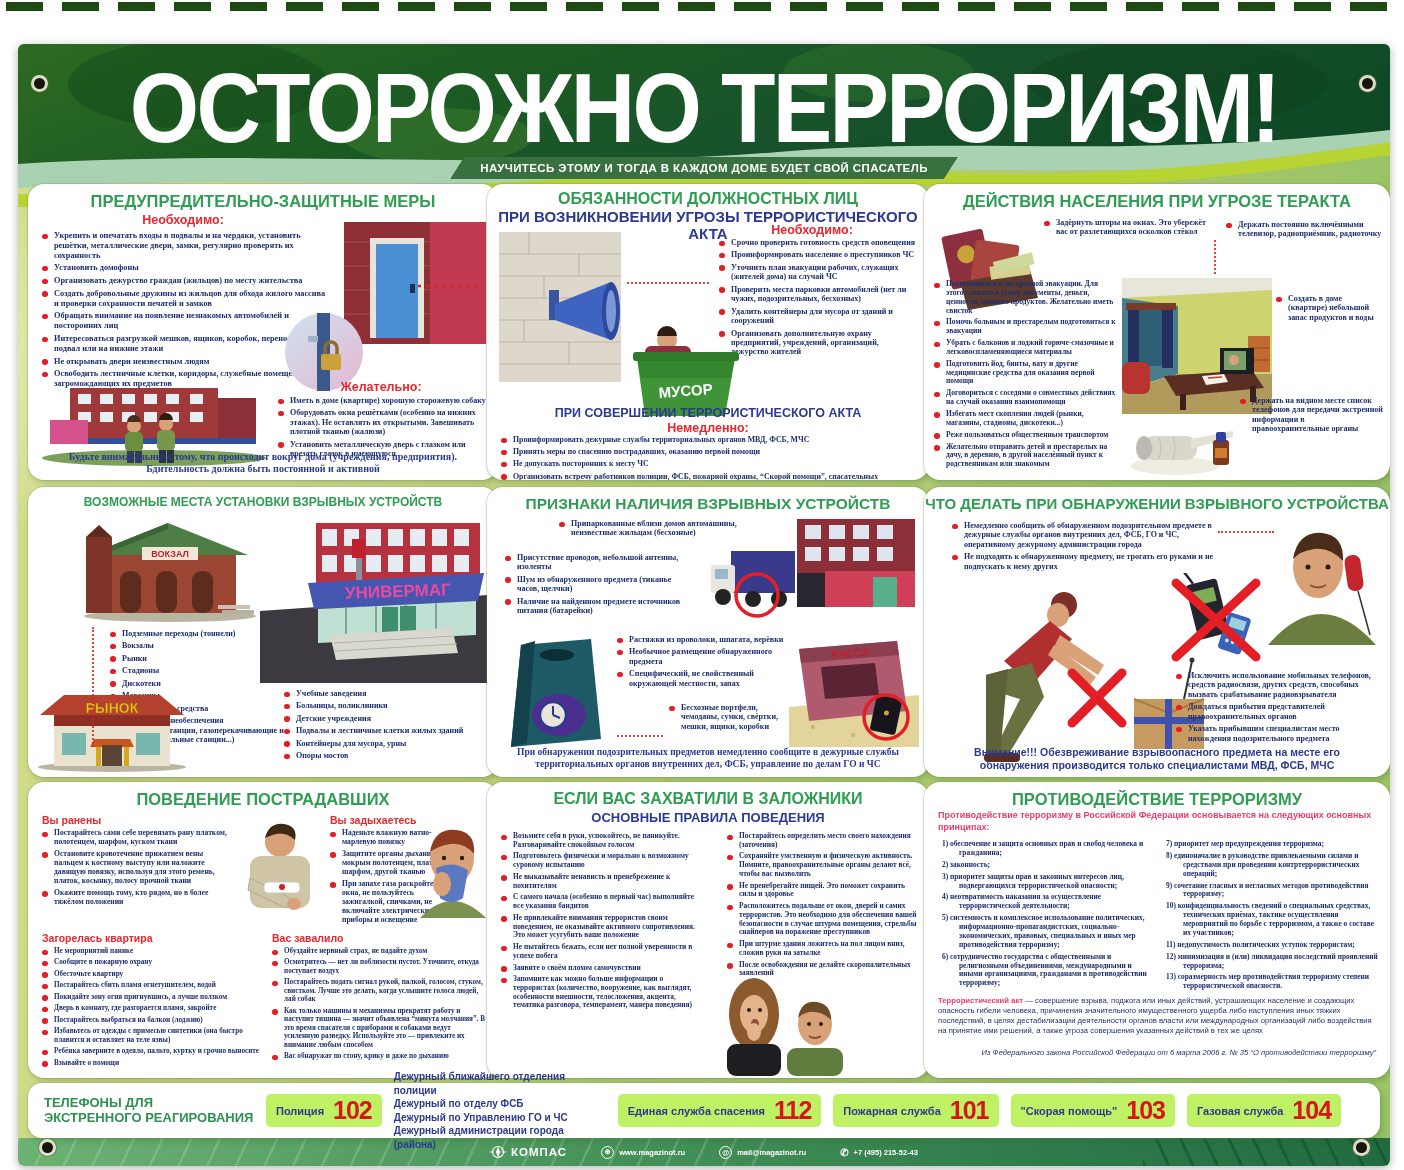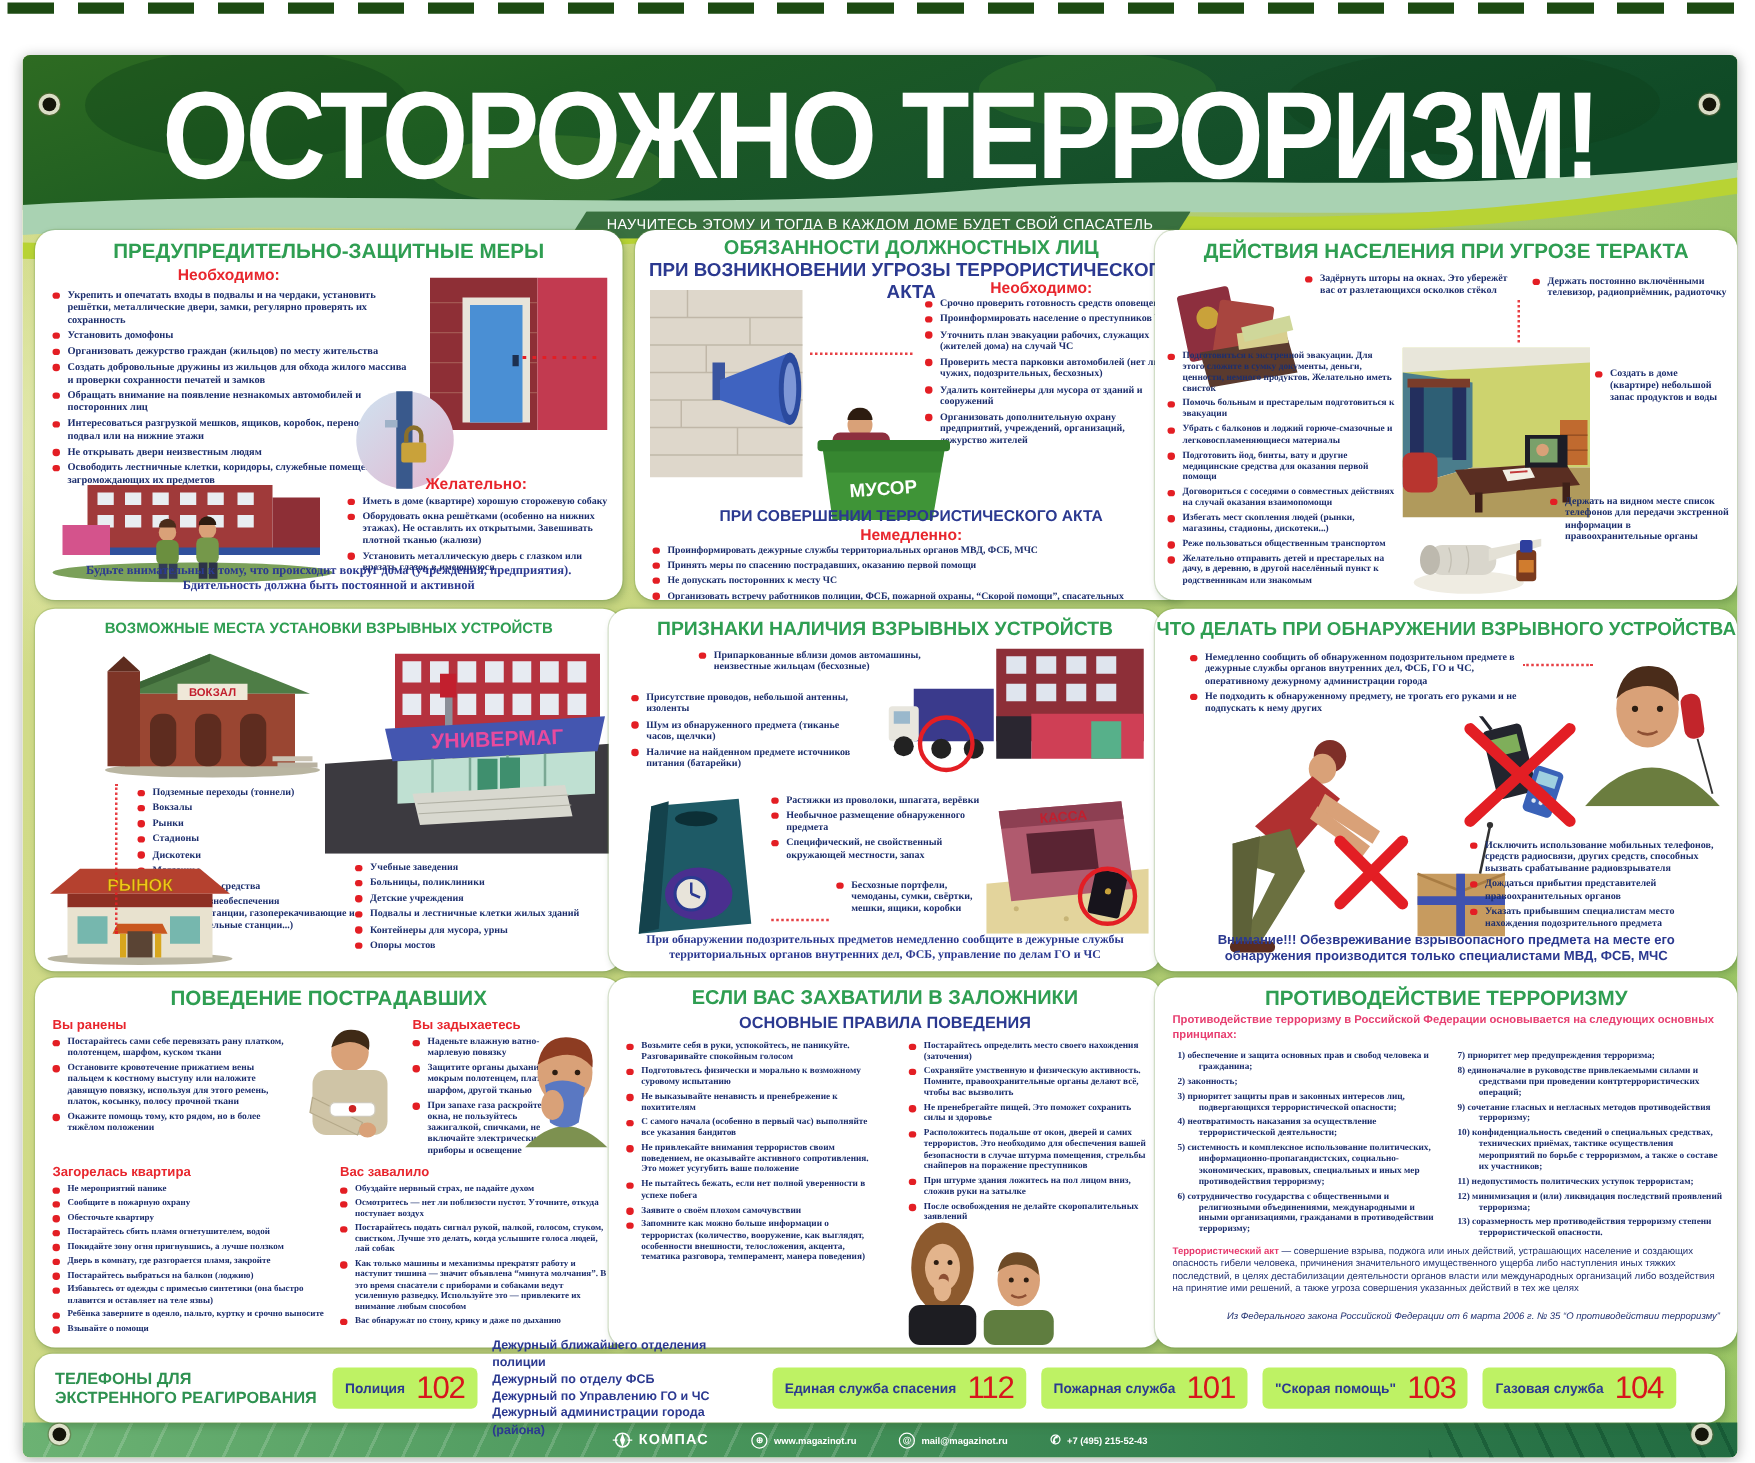--- a/index.html
+++ b/index.html
@@ -10,22 +10,22 @@
   .poster{position:absolute;left:18px;top:44px;width:1372px;height:1122px;border-radius:6px;
         background:
           radial-gradient(ellipse 700px 320px at 12% 28%, rgba(255,255,235,.5), transparent 60%),
           radial-gradient(ellipse 500px 400px at 95% 80%, rgba(190,220,110,.55), transparent 70%),
           linear-gradient(100deg,#d3dc8a,#c8d680 35%,#abc96f 70%,#8fbf63);
         box-shadow:0 2px 10px rgba(0,0,0,.3);overflow:hidden;}
   .banner{position:absolute;top:0;left:0;width:1372px;height:175px;z-index:1;}
   .big-title{position:absolute;top:12px;left:0;width:100%;text-align:center;z-index:3;
         color:#fff;font-weight:bold;font-size:99px;line-height:1.05;letter-spacing:-3px;
         transform:scaleX(.9);transform-origin:center;white-space:nowrap;}
-  .ribbon{position:absolute;top:125px;left:50%;transform:translateX(-50%);z-index:4;
-        background:#39703f;color:#fff;font-weight:normal;font-size:11.5px;letter-spacing:.4px;
+  .ribbon{position:absolute;top:113px;left:50%;transform:translateX(-50%);z-index:4;
+        background:#39703f;color:#fff;font-weight:bold;font-size:11.5px;letter-spacing:.4px;
         padding:5px 30px;clip-path:polygon(14px 0,100% 0,calc(100% - 14px) 100%,0 100%);
         white-space:nowrap;}
   .panel{position:absolute;background:#fff;border-radius:16px;overflow:hidden;z-index:5;
         box-shadow:0 0 0 1px rgba(110,150,70,.25), 2px 3px 6px rgba(50,90,40,.28);}
   .abs{position:absolute;}
   .ptitle{position:absolute;left:0;width:100%;text-align:center;color:#2f9e52;font-weight:bold;}
   .redlab{position:absolute;color:#e8262d;font-weight:bold;font-size:12.5px;text-align:center;}
   .navysub{position:absolute;color:#2b3990;font-weight:bold;text-align:center;width:100%;}
   .blist .b{position:relative;padding-left:12px;margin-bottom:3px;
         font-family:"Liberation Serif",serif;font-weight:bold;color:#1d2f6e;line-height:1.18;
@@ -41,21 +41,21 @@
   .dlv{position:absolute;border-left:2.5px dotted #e31e24;opacity:.85;z-index:6;}
   .grommet{position:absolute;width:11px;height:11px;border-radius:50%;background:#15150b;z-index:9;
         box-shadow:0 0 0 3px rgba(235,235,215,.9),0 0 0 4px rgba(100,100,60,.5);}
   .footer-bar{position:absolute;left:10px;top:1039px;width:1352px;height:55px;background:#fff;
         border-radius:14px;z-index:5;display:flex;align-items:center;gap:12px;padding:0 16px;
         box-sizing:border-box;box-shadow:0 0 0 1px rgba(110,150,70,.25), 2px 3px 6px rgba(50,90,40,.28);}
   .fb-title{width:210px;color:#2e9150;font-weight:bold;font-size:13px;line-height:1.15;flex:none;}
   .pill{background:#bef264;border-radius:5px;padding:4px 10px;display:flex;align-items:center;
         gap:9px;flex:none;}
   .pill .svc{color:#2b3990;font-weight:bold;font-size:11px;white-space:nowrap;}
-  .pill .num{color:#d8151c;font-weight:normal;font-size:25px;line-height:1;letter-spacing:-1px;}
+  .pill .num{color:#d8151c;font-weight:bold;font-size:25px;line-height:1;letter-spacing:-1px;}
   .duty{flex:none;width:212px;}
   .duty .duty-line{color:#2b3990;font-weight:bold;font-size:10px;line-height:1.35;}
   .strip{position:absolute;left:0;top:1094px;width:1372px;height:28px;z-index:4;
         background:linear-gradient(90deg,#6cb273,#449158 45%,#2f7b4c 75%,#226b41);
         border-radius:0 0 6px 6px;display:flex;align-items:center;justify-content:center;gap:34px;}
   .strip::before{content:"";position:absolute;left:0;top:0;width:55%;height:100%;
         background:repeating-linear-gradient(115deg,rgba(255,255,255,.16) 0 2.5px,transparent 2.5px 26px);}
   .strip::after{content:"";position:absolute;right:0;top:0;width:18%;height:100%;
         background:repeating-linear-gradient(65deg,rgba(10,70,40,.45) 0 3px,transparent 3px 22px);}
   .brand-item{display:flex;align-items:center;gap:5px;color:#fff;font-size:7.5px;font-weight:bold;
@@ -172,21 +172,21 @@
     </svg>
     <div class="redlab" style="top:196px;left:246px;width:214px">Желательно:</div>
     <div class="blist fs80 abs" style="left:250px;top:212px;width:210px">
         <div class="b">Иметь в доме (квартире) хорошую сторожевую собаку</div>
         <div class="b">Оборудовать окна решётками (особенно на нижних этажах). Не оставлять их открытыми. Завешивать плотной тканью (жалюзи)</div>
         <div class="b">Установить металлическую дверь с глазком или врезать глазок в имеющуюся</div>
       </div>
     <div class="pfoot serif-foot" style="bottom:5px;left:3%;width:94%;font-size:10px;line-height:1.2">Будьте внимательны к тому, что происходит вокруг дома (учреждения, предприятия). Бдительность должна быть постоянной и активной</div>
   </div>
 
-  <div class="panel" style="left:490px;top:140px;width:442px;height:296px">
+  <div class="panel" style="left:469px;top:140px;width:442px;height:296px">
     <div class="ptitle" style="top:6px;font-size:16px">ОБЯЗАННОСТИ ДОЛЖНОСТНЫХ ЛИЦ</div>
     <div class="navysub" style="top:24px;font-size:15px">ПРИ ВОЗНИКНОВЕНИИ УГРОЗЫ ТЕРРОРИСТИЧЕСКОГО АКТА</div>
     <div class="redlab" style="top:39px;left:220px;width:210px">Необходимо:</div>
     <svg class="abs" style="left:12px;top:48px" width="168" height="150" viewBox="0 0 168 150">
       <rect width="122" height="150" fill="#ded7cb"></rect>
       <g stroke="#b9b0a0" stroke-width="1.2" opacity=".8">
         <line x1="0" y1="22" x2="122" y2="22"></line>
           <line x1="0" y1="44" x2="122" y2="44"></line>
         <line x1="0" y1="66" x2="122" y2="66"></line>
           <line x1="0" y1="88" x2="122" y2="88"></line>

